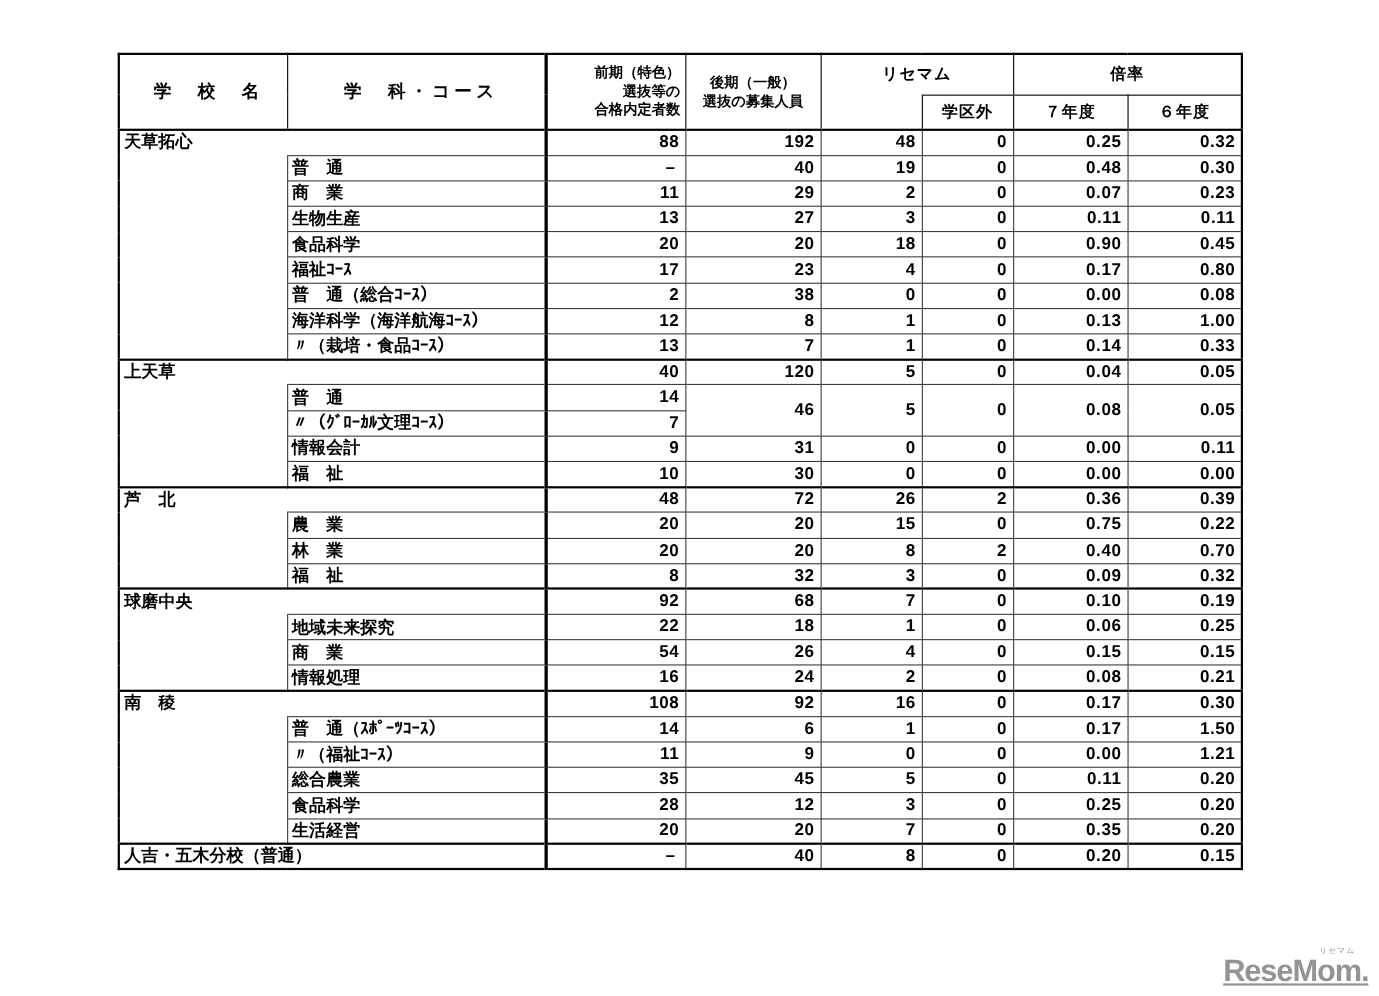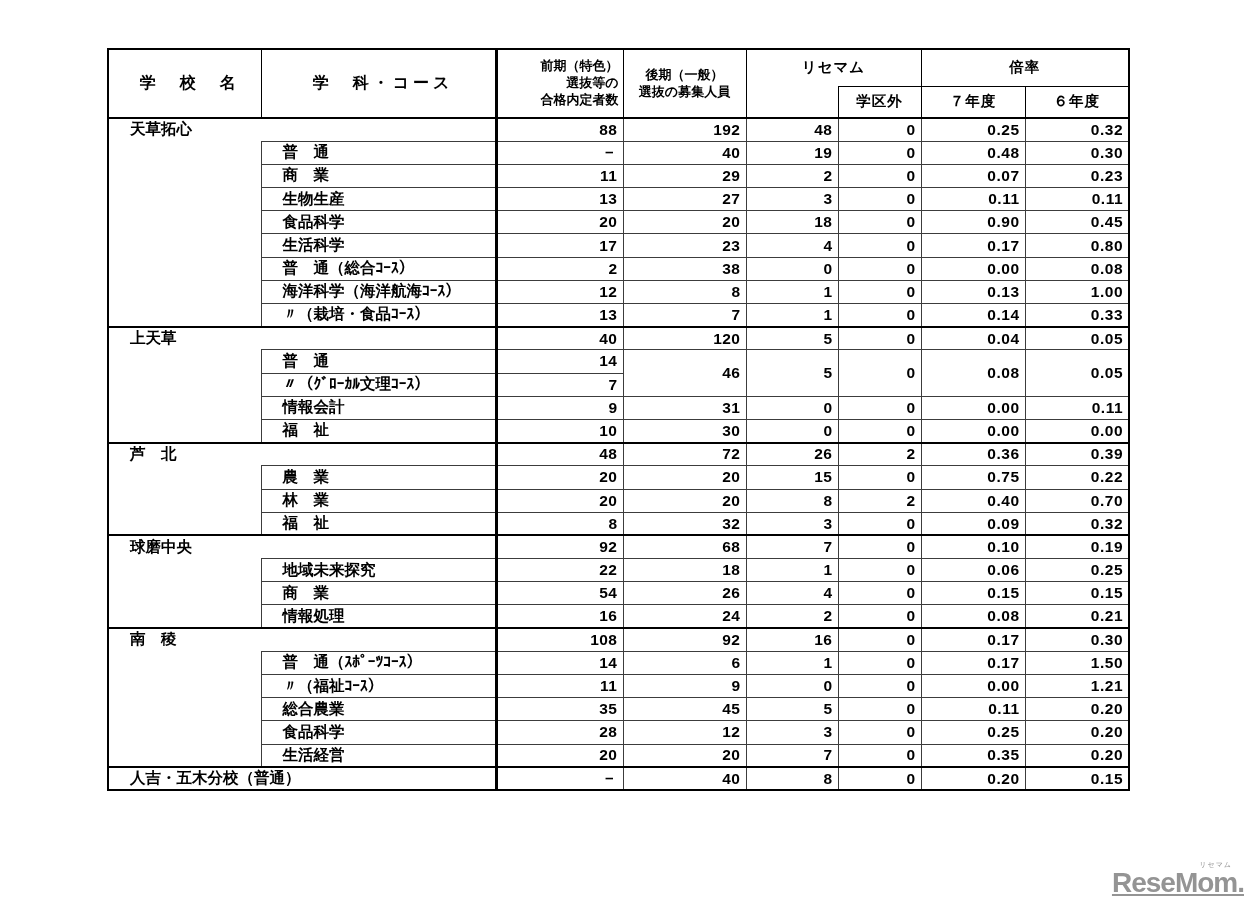--- a/index.html
+++ b/index.html
@@ -12,21 +12,21 @@
   thead tr.hr1{height:37px;}
   thead tr.hr2{height:32px;}
   th.big{font-size:16px;letter-spacing:4px;padding-left:14px;}
   th.small{font-size:13px;white-space:pre-line;line-height:1.3;letter-spacing:0;}
   th.sub{font-size:14.5px;letter-spacing:1px;}
   .zl{border-left:3px solid #000 !important;text-align:right;}
   th.nobb{border-bottom:none;}
   th.nobt{border-top:none;}
   tbody td{height:23.2px;font-size:15.5px;font-weight:700;vertical-align:middle;white-space:nowrap;}
   td.num{text-align:right;padding-right:5px;letter-spacing:0.5px;}
-  td.label{text-align:left;padding-left:21px;}
+  td.label{text-align:left;padding-left:4px;}
   tr.school-row td{border-top:2px solid #000;}
   td.school-cell{border-bottom:none;}
   td.school-fill{border-top:none;}
   .logo{position:absolute;right:10px;bottom:8px;color:#949494;font-weight:700;
         font-size:28px;letter-spacing:-1px;line-height:1;}
   .logo .ruby{position:absolute;top:-8px;right:12px;font-size:7px;letter-spacing:1px;
         font-weight:400;color:#949494;}
 </style>
 </head>
 <body>
@@ -104,21 +104,21 @@
         <tr>
           <td class="label">食品科学</td>
           <td class="num zl">20</td>
           <td class="num">20</td>
           <td class="num">18</td>
           <td class="num">0</td>
           <td class="num">0.90</td>
           <td class="num">0.45</td>
         </tr>
         <tr>
-          <td class="label">生活科学</td>
+          <td class="label">福祉ｺｰｽ</td>
           <td class="num zl">17</td>
           <td class="num">23</td>
           <td class="num">4</td>
           <td class="num">0</td>
           <td class="num">0.17</td>
           <td class="num">0.80</td>
         </tr>
         <tr>
           <td class="label">普　通（総合ｺｰｽ）</td>
           <td class="num zl">2</td>

